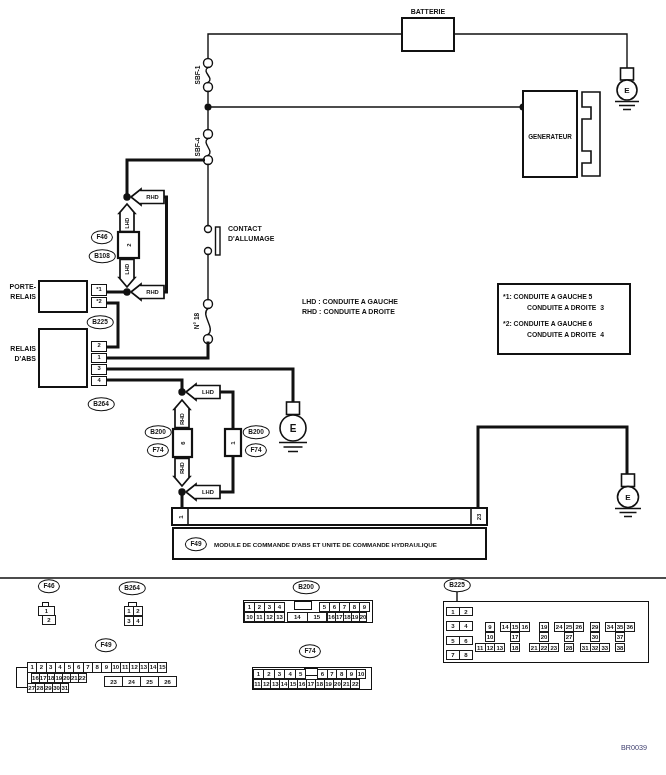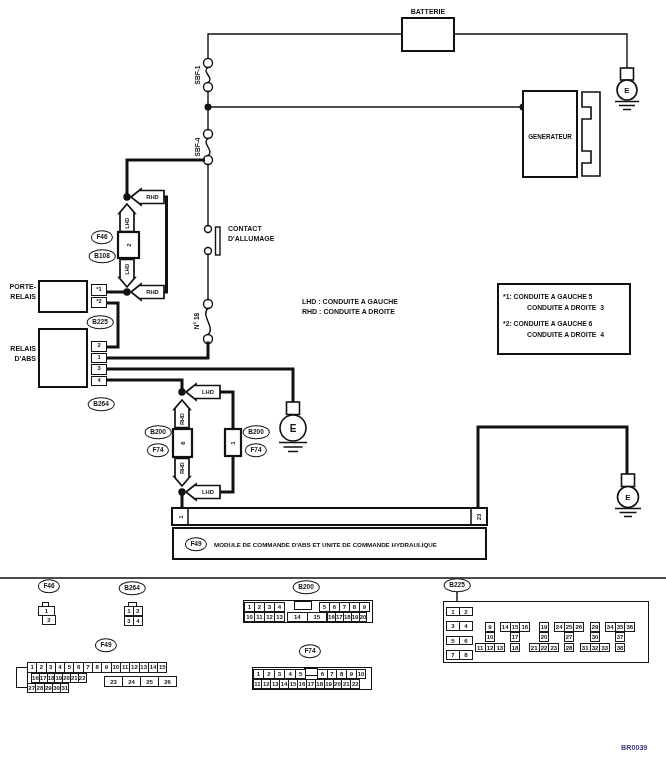--- a/index.html
+++ b/index.html
@@ -444,14 +444,14 @@
       <span class="cell">15</span>
       <span class="cell">16</span>
       <span class="cell">17</span>
       <span class="cell">18</span>
       <span class="cell">19</span>
       <span class="cell">20</span>
       <span class="cell">21</span>
       <span class="cell">22</span>
     </div>
 
-  <div class="lbl" style="left: 621px; top: 743px; font-size: 7.2px; font-weight: bold; color: rgb(58, 58, 107);">BR0039</div>
+  <div class="lbl" style="left: 621px; top: 743px; font-size: 7.2px; font-weight: normal; color: rgb(58, 58, 107);">BR0039</div>
 </div>
 
 </body></html>

